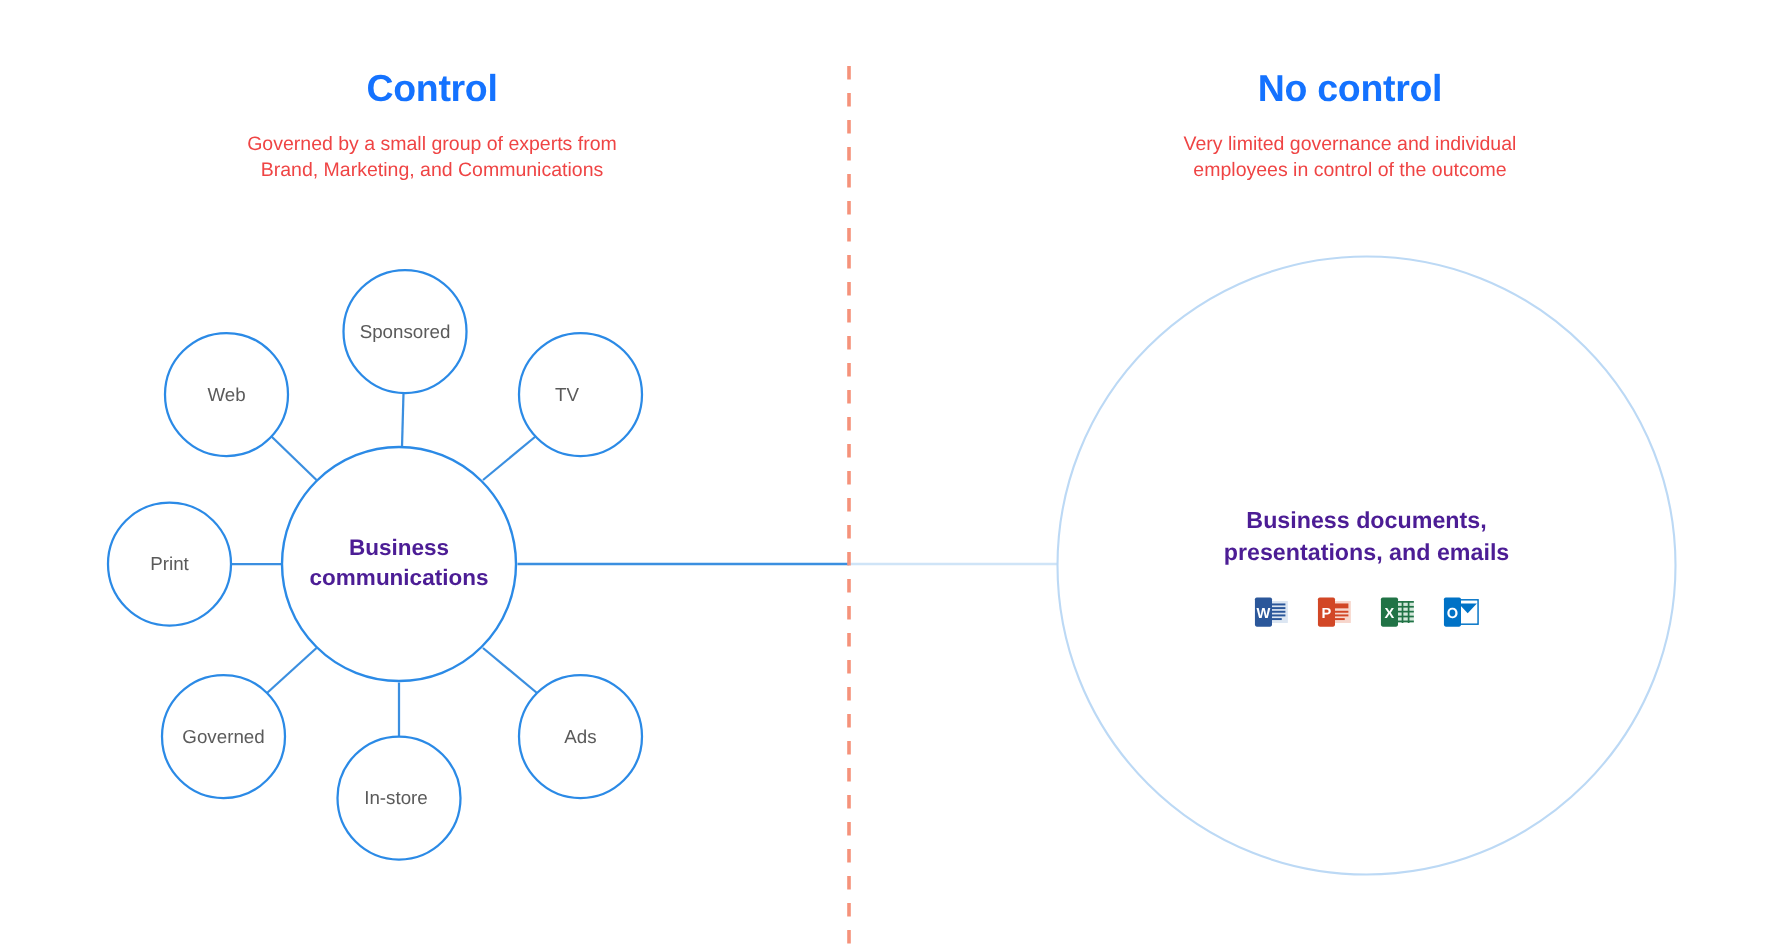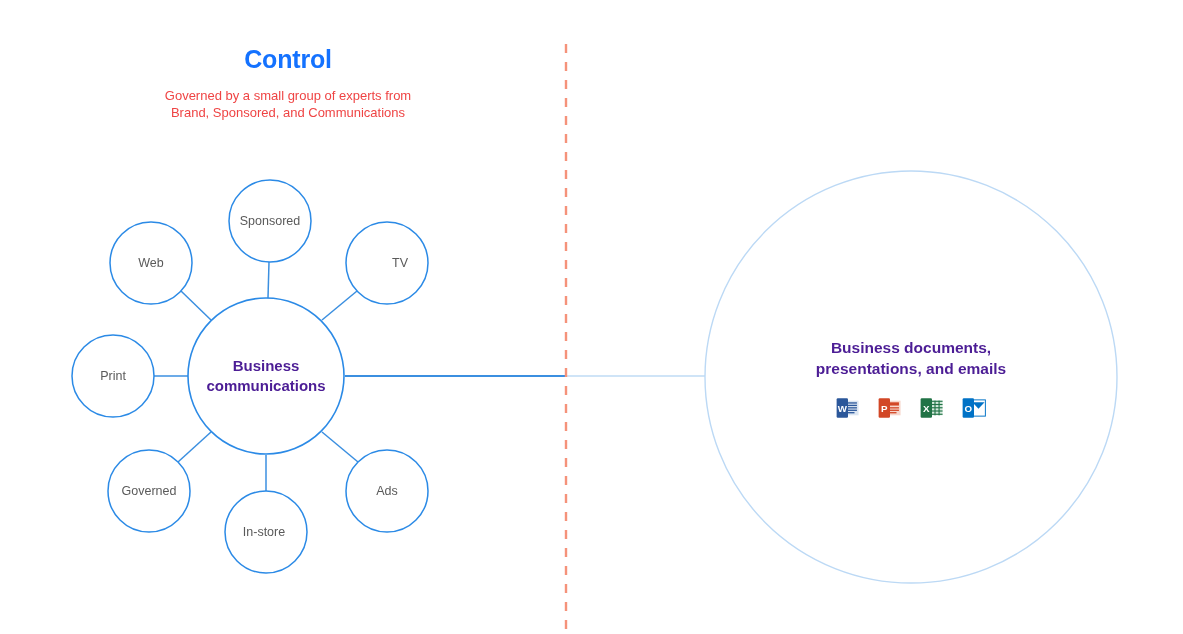--- a/index.html
+++ b/index.html
@@ -101,24 +101,31 @@
 </style>
 </head>
 <body>
 
 <div id="stage">
 
   <div class="panel-head" id="head-left">
     <p class="panel-title">Control</p>
     <p class="panel-sub">
       <span>Governed by a small group of experts from</span><br>
-      <span>Brand, Sponsored, and Communications</span>
+      <span>Brand, Marketing, and Communications</span>
     </p>
   </div>
 
+  <div class="panel-head" id="head-right">
+    <p class="panel-title">No control</p>
+    <p class="panel-sub">
+      <span>Very limited governance and individual</span><br>
+      <span>employees in control of the outcome</span>
+    </p>
+  </div>
 
   <svg class="layer" viewBox="0 0 1183 634" xmlns="http://www.w3.org/2000/svg">
 
     <g stroke="#3b8fe0" stroke-width="1.5" fill="none">
       <line x1="268" y1="298" x2="269" y2="262"></line>
       <line x1="211" y1="320" x2="181" y2="291"></line>
       <line x1="322" y1="320" x2="357" y2="291"></line>
       <line x1="188" y1="376" x2="154" y2="376"></line>
       <line x1="322" y1="432" x2="358" y2="462"></line>
       <line x1="266" y1="455" x2="266" y2="491"></line>
@@ -146,21 +153,21 @@
     <line x1="566" y1="44" x2="566" y2="634" stroke="#f5927a" stroke-width="2.4" stroke-dasharray="9 9"></line>
   </svg>
 
   <div class="hub-label" style="left:266px; top:376px;">
     <span>Business</span><br>
     <span>communications</span>
   </div>
 
   <div class="node-label" style="left:270px; top:221px;">Sponsored</div>
   <div class="node-label" style="left:151px; top:263px;">Web</div>
-  <div class="node-label" style="left:400px; top:263px;">TV</div>
+  <div class="node-label" style="left:378px; top:263px;">TV</div>
   <div class="node-label" style="left:113px; top:376px;">Print</div>
   <div class="node-label" style="left:387px; top:491px;">Ads</div>
   <div class="node-label" style="left:264px; top:532px;">In-store</div>
   <div class="node-label" style="left:149px; top:491px;">Governed</div>
 
   <div class="big-label" style="left:911px; top:358px;">
     <span>Business documents,</span><br>
     <span>presentations, and emails</span>
   </div>
 

